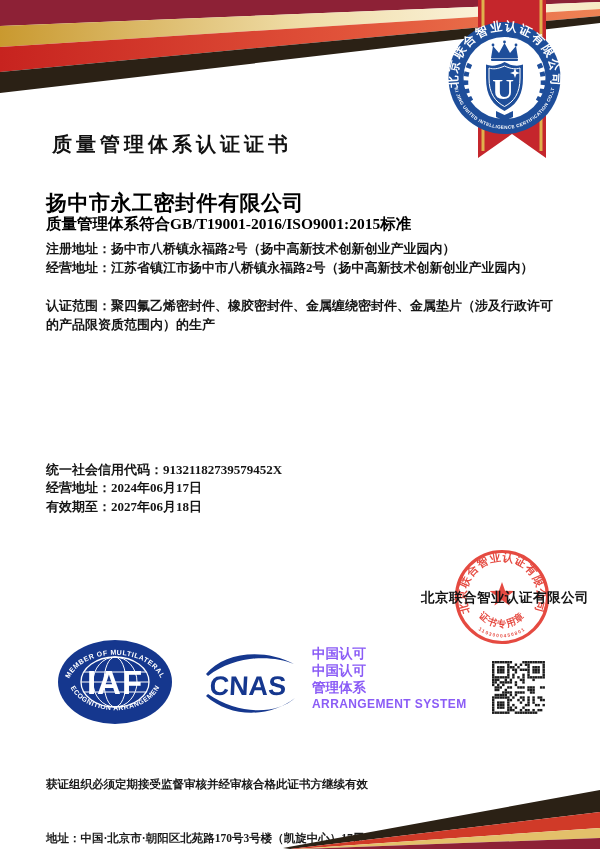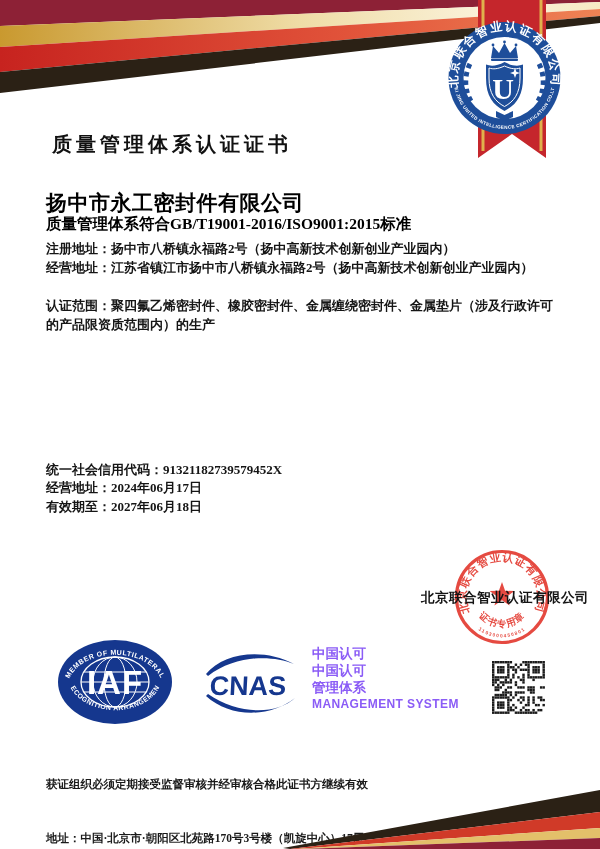--- a/index.html
+++ b/index.html
@@ -152,21 +152,21 @@
   <svg class="abs" style="left:200px;top:646px;" width="100" height="76" viewBox="0 0 100 76">
     <path d="M6,28 C24,6 64,2 94,18 C70,8 34,10 8,30 Z" fill="#15378E"></path>
     <path d="M6,50 C30,72 70,72 95,52 C78,68 40,70 8,48 Z" fill="#15378E"></path>
     <text x="50" y="49" text-anchor="middle" font-size="27" font-weight="bold" fill="#15378E" font-family="Liberation Sans,DejaVu Sans,sans-serif" transform="skewX(-3)">CNAS</text>
   </svg>
 
   <div class="abs acc-text">
     <div class="acc-cn">中国认可</div>
     <div class="acc-cn">中国认可</div>
     <div class="acc-cn">管理体系</div>
-    <div class="acc-en">MANAGEMENT SYSTEM</div>
+    <div class="acc-en">ARRANGEMENT SYSTEM</div>
   </div>
 
   <svg class="abs" id="qr-svg" style="left:492px;top:661px;" width="53" height="53" viewBox="0 0 53 53">
     <rect x="0" y="0" width="53" height="53" fill="#ffffff"></rect>
   <rect x="0.00" y="0.00" width="2.42" height="2.42" fill="#1b1b1b"></rect>
       <rect x="2.52" y="0.00" width="2.42" height="2.42" fill="#1b1b1b"></rect>
       <rect x="5.05" y="0.00" width="2.42" height="2.42" fill="#1b1b1b"></rect>
       <rect x="7.57" y="0.00" width="2.42" height="2.42" fill="#1b1b1b"></rect>
       <rect x="10.10" y="0.00" width="2.42" height="2.42" fill="#1b1b1b"></rect>
       <rect x="12.62" y="0.00" width="2.42" height="2.42" fill="#1b1b1b"></rect>

